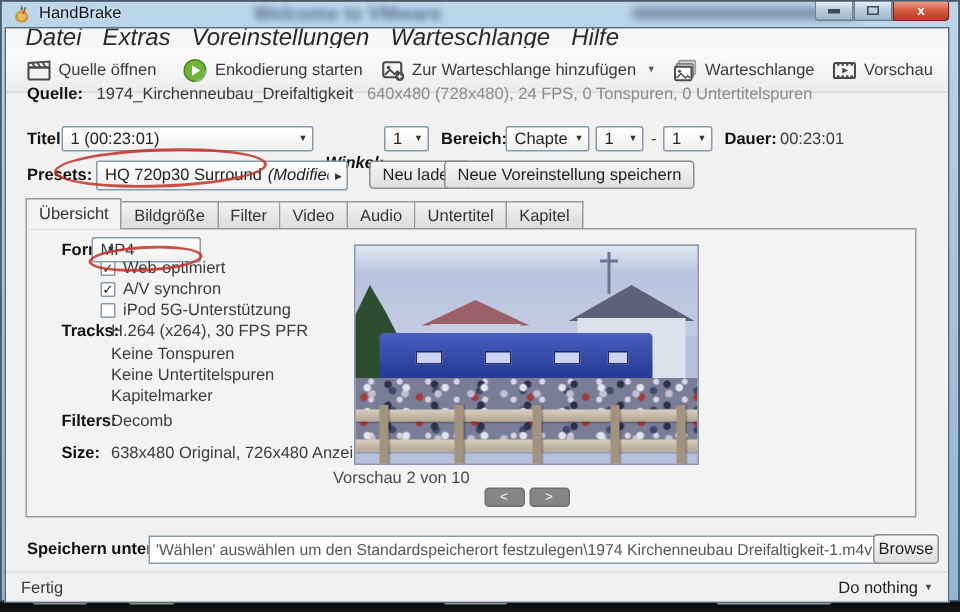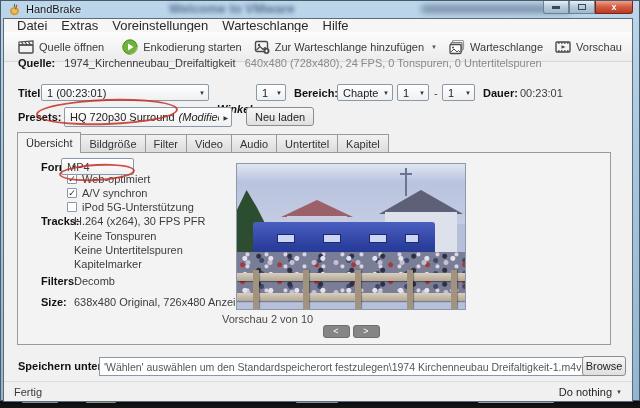--- a/index.html
+++ b/index.html
@@ -24,21 +24,21 @@
   .win-btn { width:26px; height:13px; border:1px solid #70808f; border-top:none; background:linear-gradient(180deg,#e8f1f8,#b9cddd 45%,#9fb8cc); display:flex; align-items:center; justify-content:center; font-size:8px; color:#2c3a48; }
   .win-btn.min { border-radius:0 0 0 3px; }
   .win-btn.close { width:38px; border-radius:0 0 3px 0; background:linear-gradient(180deg,#f0a090,#d65f45 45%,#b83a22); color:#fff; font-weight:bold; font-size:9px; border-color:#7c2516; }
   .glyph-bar { display:block; width:8px; height:3px; background:#3a4a58; }
   .glyph-box { display:block; width:8px; height:6px; border:1px solid #3a4a58; }
 
   
   .client { position:absolute; left:2px; top:17px; width:630px; height:384px; background:#f1f1f1; border:1px solid #5d6b79; overflow:hidden; }
 
   .menubar { position:absolute; left:0; top:0; right:0; height:13px; background:#f6f6f6; display:flex; align-items:center; padding-left:6px; }
-  .menu-item { padding:12px 7px; font-size:13px; color:#2a2a2a; line-height:13px; }
+  .menu-item { padding:12px 7px; font-size:16px; color:#2a2a2a; line-height:13px;font-style:italic; }
 
   .toolbar { position:absolute; left:0; top:13px; right:0; height:30px; background:linear-gradient(180deg,#fcfcfc,#ececec); border-bottom:1px solid #d8d8d8; display:flex; align-items:center; padding-left:8px; }
   .tb-btn { display:flex; align-items:center; gap:5px; padding:3px 6px; border-radius:2px; color:#3a3a3a; white-space:nowrap; }
   .tb-sep { width:1px; height:20px; background:#cfcfcf; margin:0 3px; }
   .tb-arrow { font-size:6px; color:#555; margin-left:2px; }
   .tb-icon { width:16px; height:16px; flex:0 0 auto; }
 
   
   .row-label { font-weight:bold; color:#111; }
   .src-row { position:absolute; left:14px; top:38px; right:10px; white-space:nowrap; }
@@ -256,20 +256,23 @@
 
       <div class="presets-row">
         <span class="row-label" style="left:14px;top:5px;">Presets:</span>
         <div class="combo" style="left:60px;width:168px;height:20px;">
           <span class="val"><span>HQ 720p30 Surround</span><span class="preset-mod">(Modified)</span></span>
           <span class="arr">▶</span>
         </div>
         <div class="btn" style="left:242px;">
             <span>Neu laden</span>
           </div>
+        <div class="btn" style="left:292px;">
+            <span>Neue Voreinstellung speichern</span>
+          </div>
       </div>
 
       <div class="tabstrip">
         <div class="tab active">Übersicht</div>
         <div class="tab">Bildgröße</div>
         <div class="tab">Filter</div>
         <div class="tab">Video</div>
         <div class="tab">Audio</div>
         <div class="tab">Untertitel</div>
         <div class="tab">Kapitel</div>

